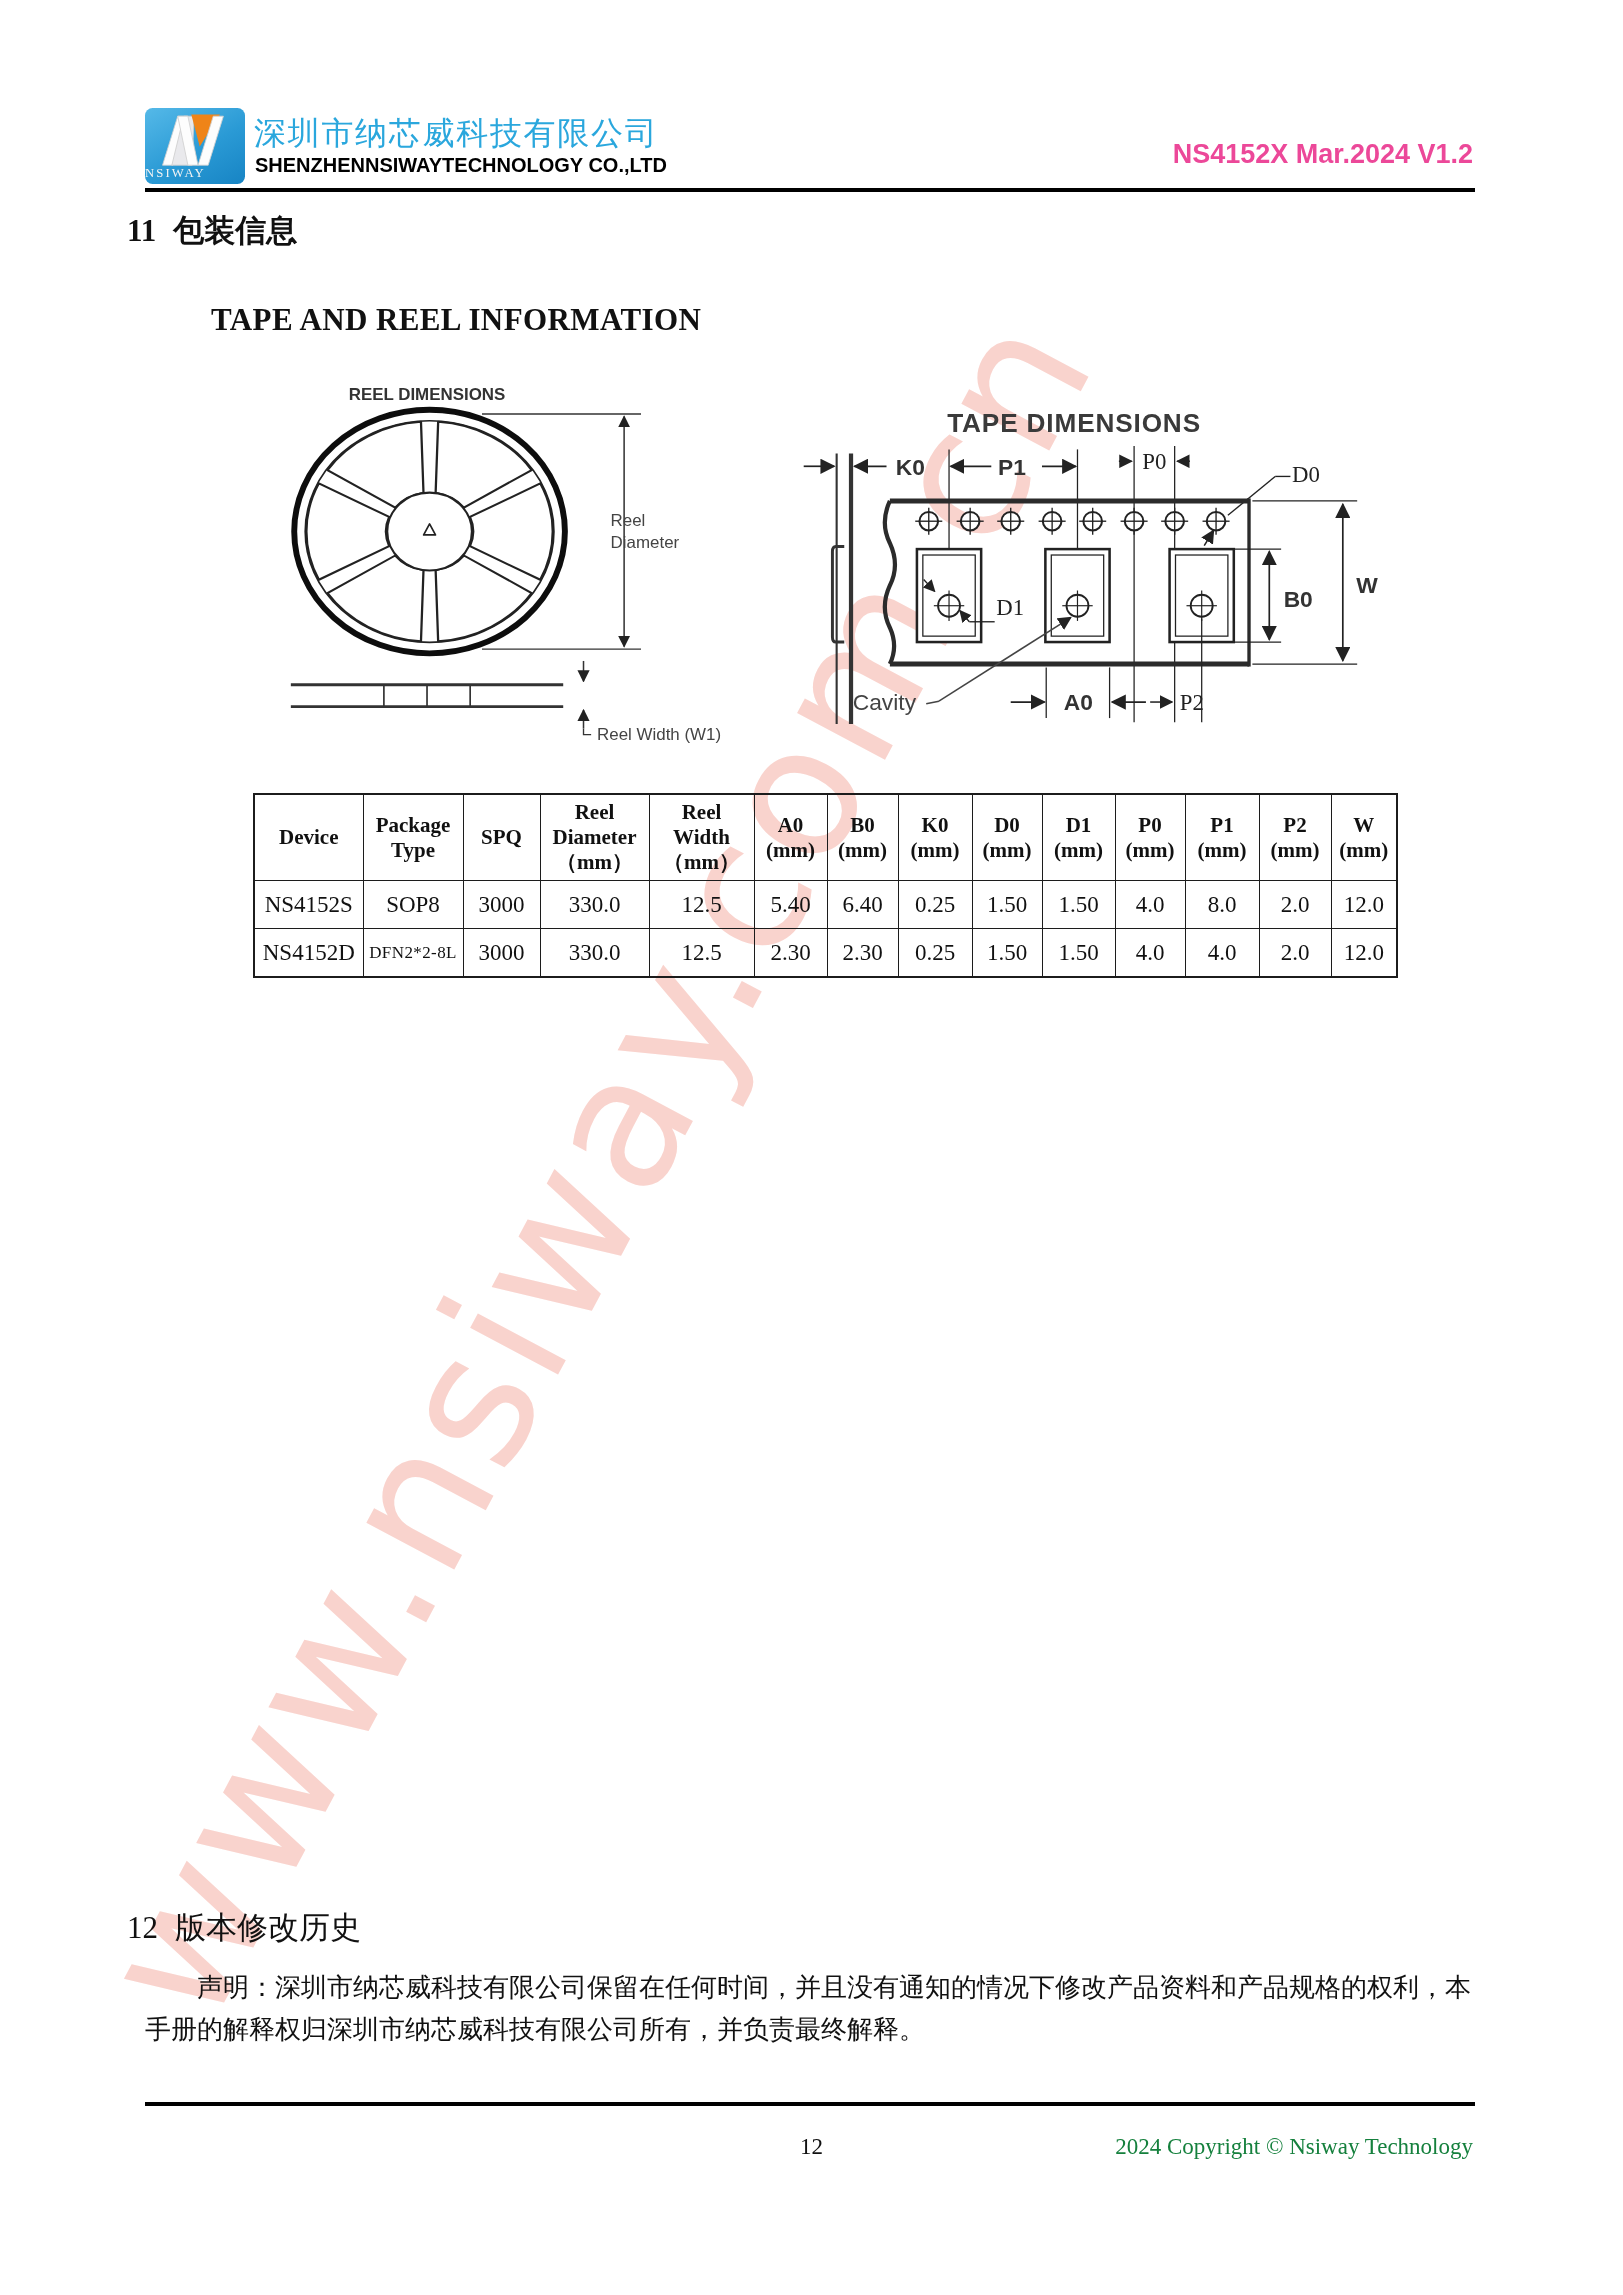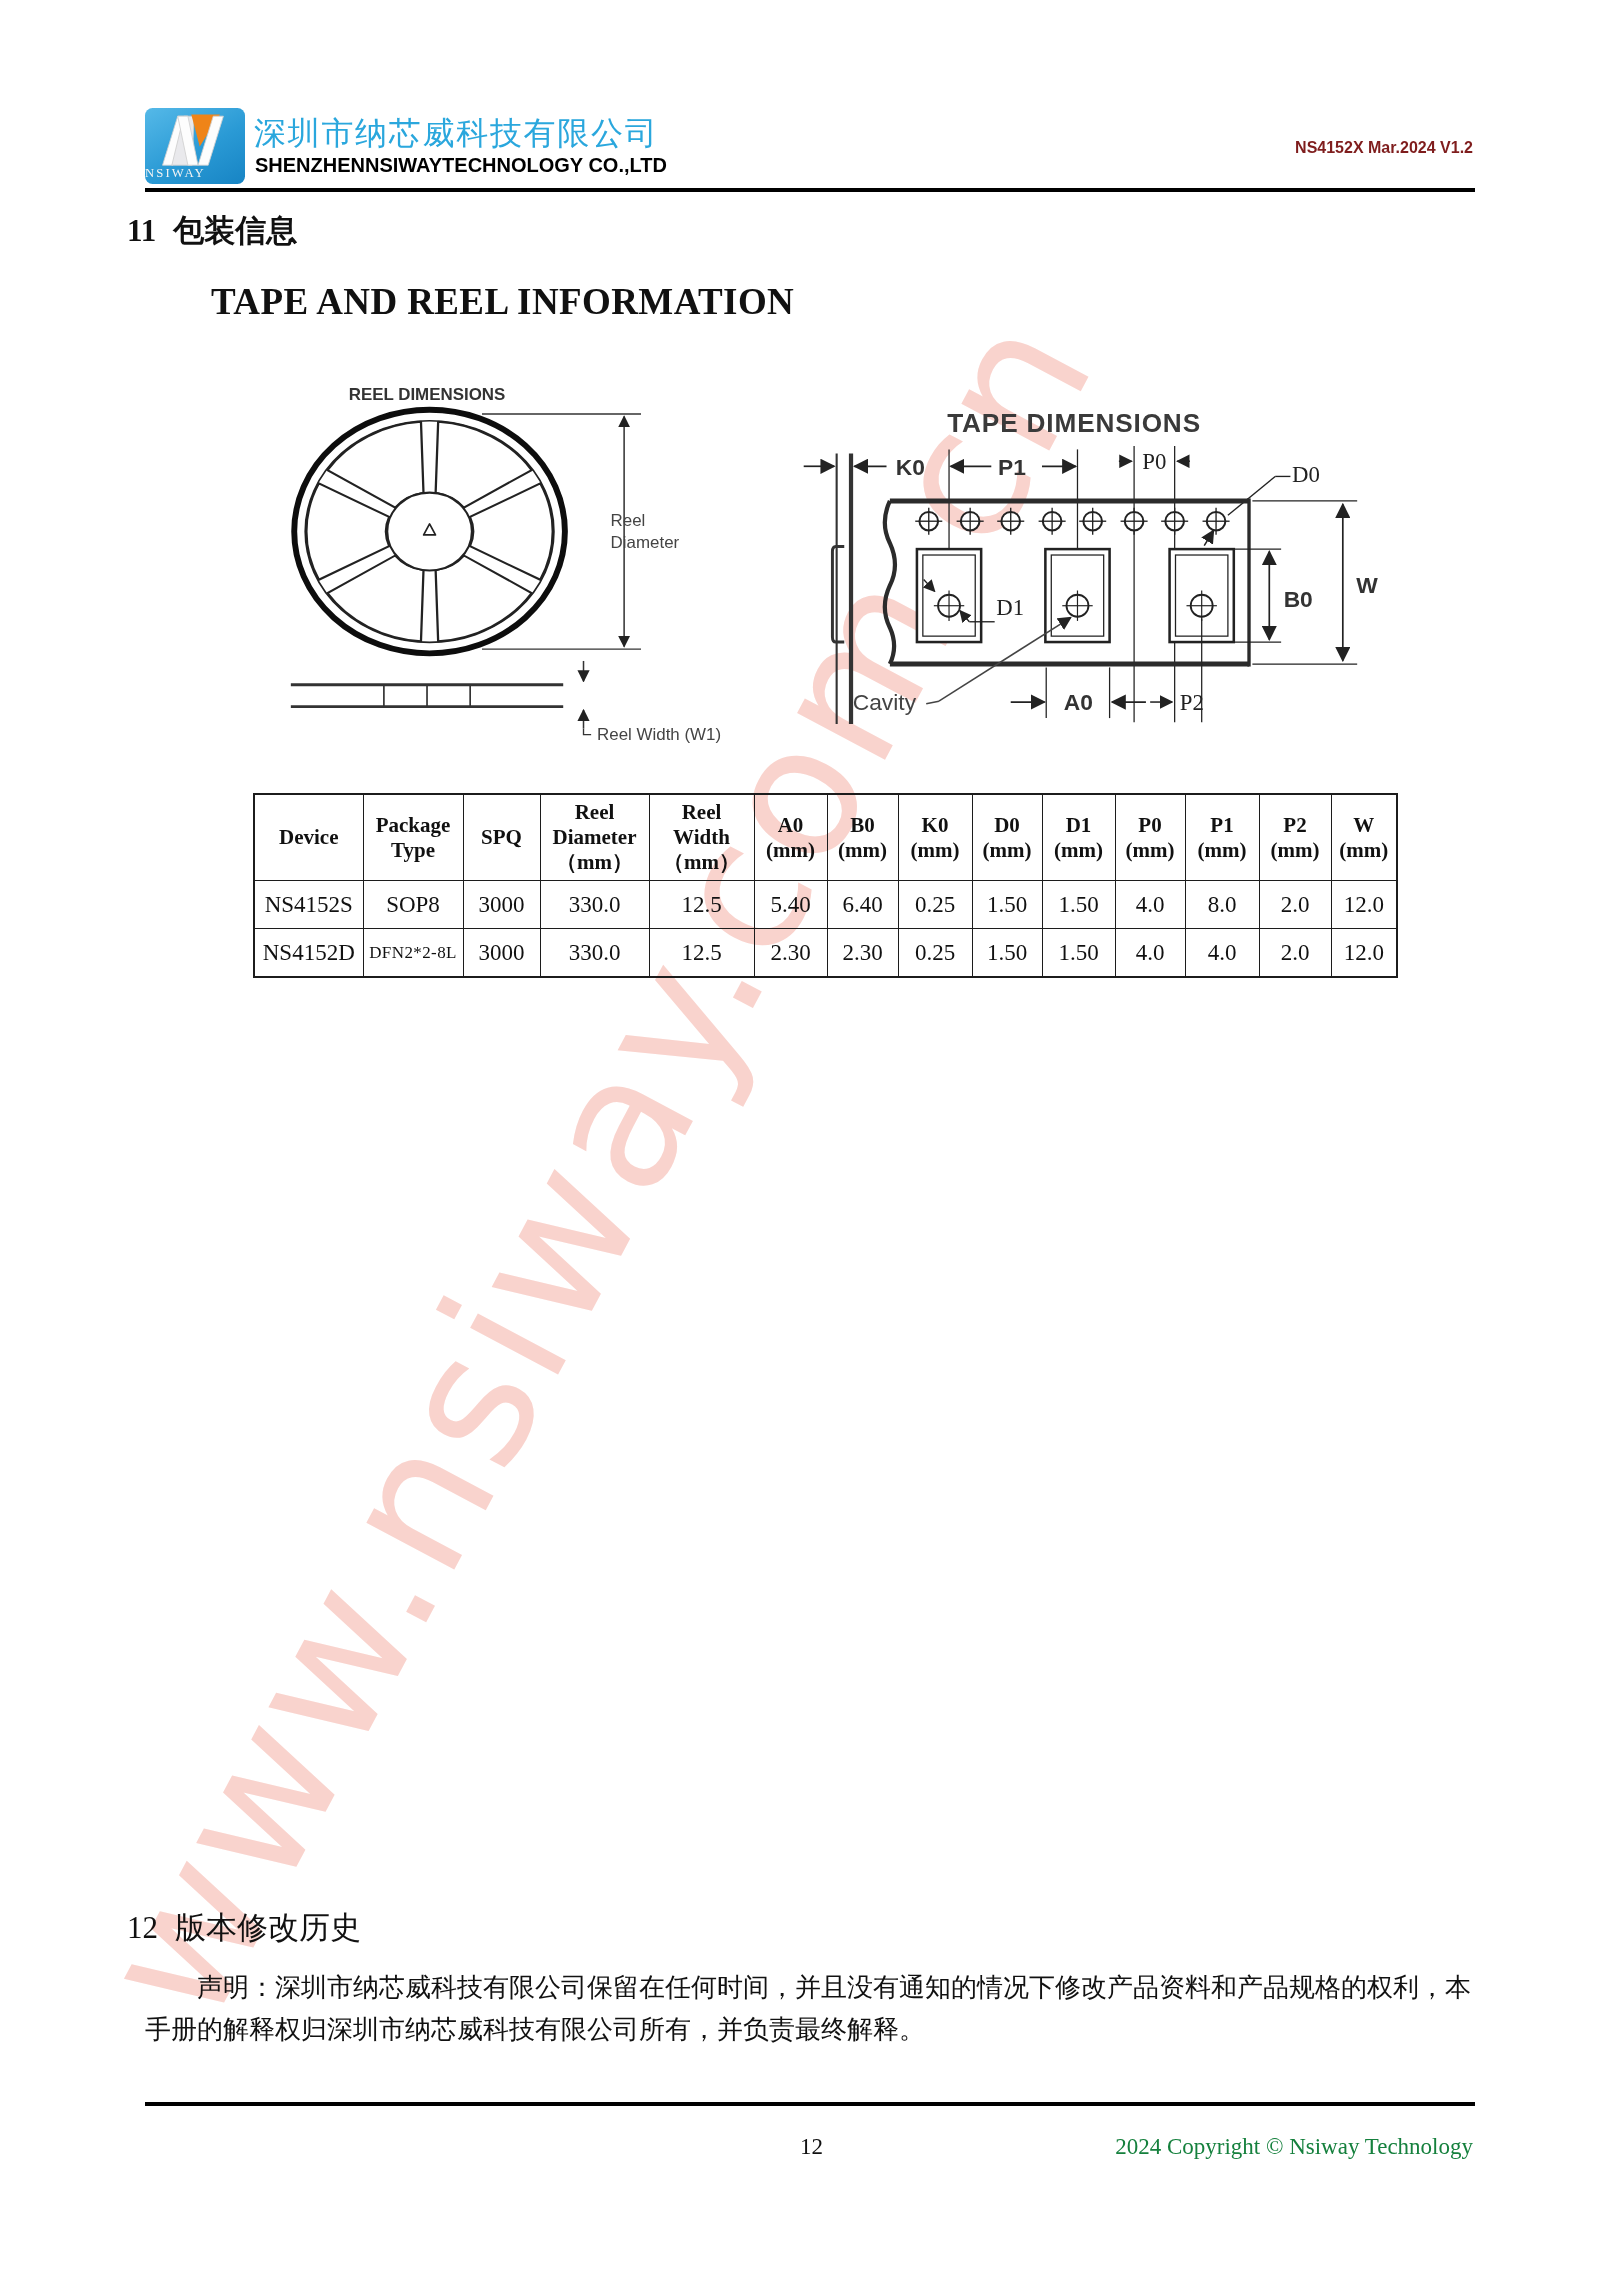--- a/index.html
+++ b/index.html
@@ -13,26 +13,26 @@
   #logo{position:absolute;left:145px;top:108px;width:100px;height:76px;border-radius:7.6px;
     background:linear-gradient(150deg,#55b9e8 0%,#2a9ad5 55%,#1784c4 100%);z-index:2}
   #logo svg{display:block;margin:3.4px auto 0}
   #logo .lt{color:#f4f4f4;font-family:"Liberation Serif",serif;
     font-size:12.7px;letter-spacing:2.1px;margin-top:-1.7px}
   #company-cn{position:absolute;left:254px;top:112px;font-family:"Liberation Sans",sans-serif;
     font-weight:normal;font-size:32px;letter-spacing:1.7px;color:#2aa7dd;z-index:2}
   #company-en{position:absolute;left:255px;top:154px;font-family:"Liberation Sans",sans-serif;
     font-weight:bold;font-size:20px;letter-spacing:0px;color:#000000;z-index:2}
   #doc-ref{position:absolute;right:150px;top:139px;font-family:"Liberation Sans",sans-serif;
-    font-weight:bold;font-size:16px;color:#7f1d1d;z-index:2}
+    font-weight:bold;font-size:27px;color:#ec4899;z-index:2}
   #header-rule{position:absolute;left:145px;top:188px;width:1330px;height:4.2px;background:#000;z-index:2}
   
   #sec11{position:absolute;left:127px;top:210px;margin:0;font-size:31px;font-weight:bold;z-index:2}
   #sec11 .num{padding-right:17px}
-  #tape-reel-heading{position:absolute;left:211px;top:280px;margin:0;font-size:37px;
+  #tape-reel-heading{position:absolute;left:211px;top:302px;margin:0;font-size:31px;
     font-weight:bold;letter-spacing:0.4px;z-index:2}
   #sec12{position:absolute;left:127px;top:1907px;margin:0;font-size:31px;font-weight:normal;z-index:2}
   #sec12 .num{padding-right:17px}
   #disclaimer{position:absolute;left:145px;top:1967px;width:1336px;margin:0;font-size:26px;
     line-height:42px;text-indent:2em;z-index:1}
   
   #reel-svg{position:absolute;left:279px;top:380px;z-index:1}
   #tape-svg{position:absolute;left:795px;top:397px;z-index:1}
   svg text{font-family:"Liberation Sans",sans-serif}
   .dimtxt{font-size:27px;font-weight:bold;fill:#333}

